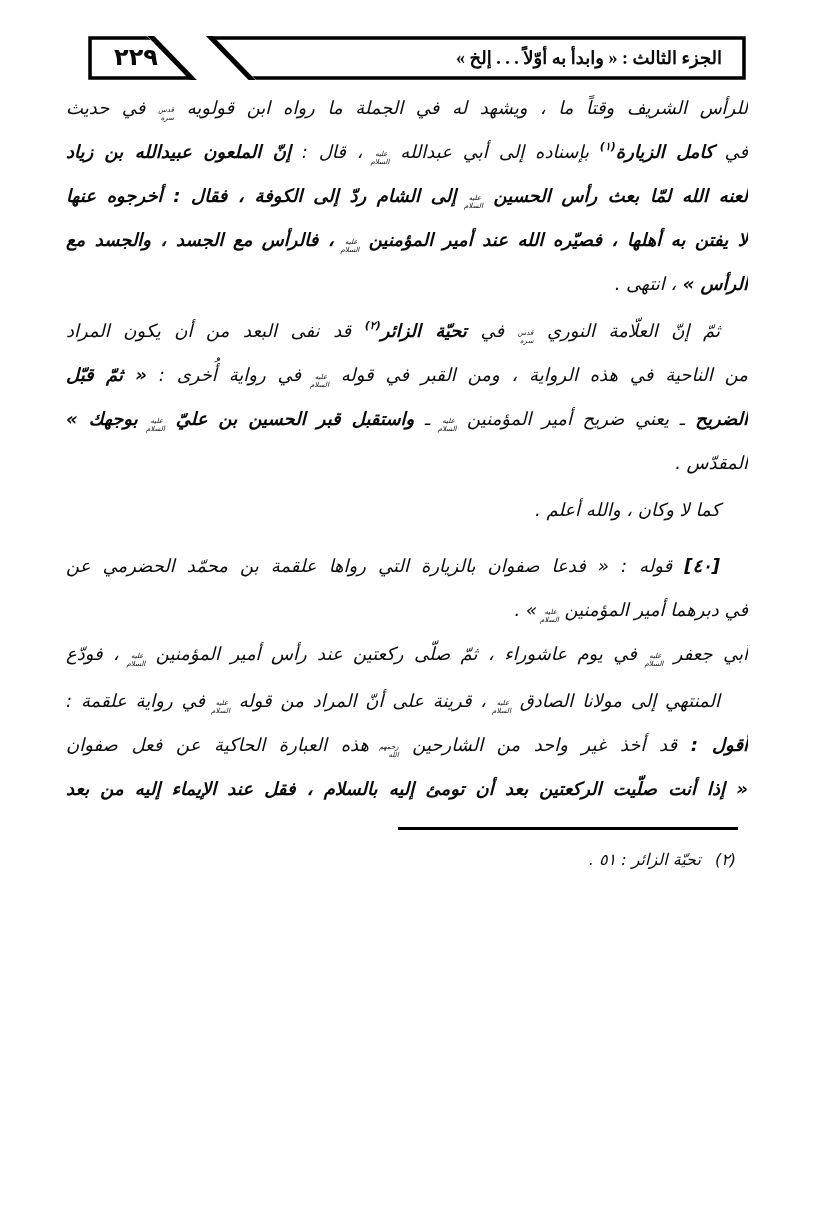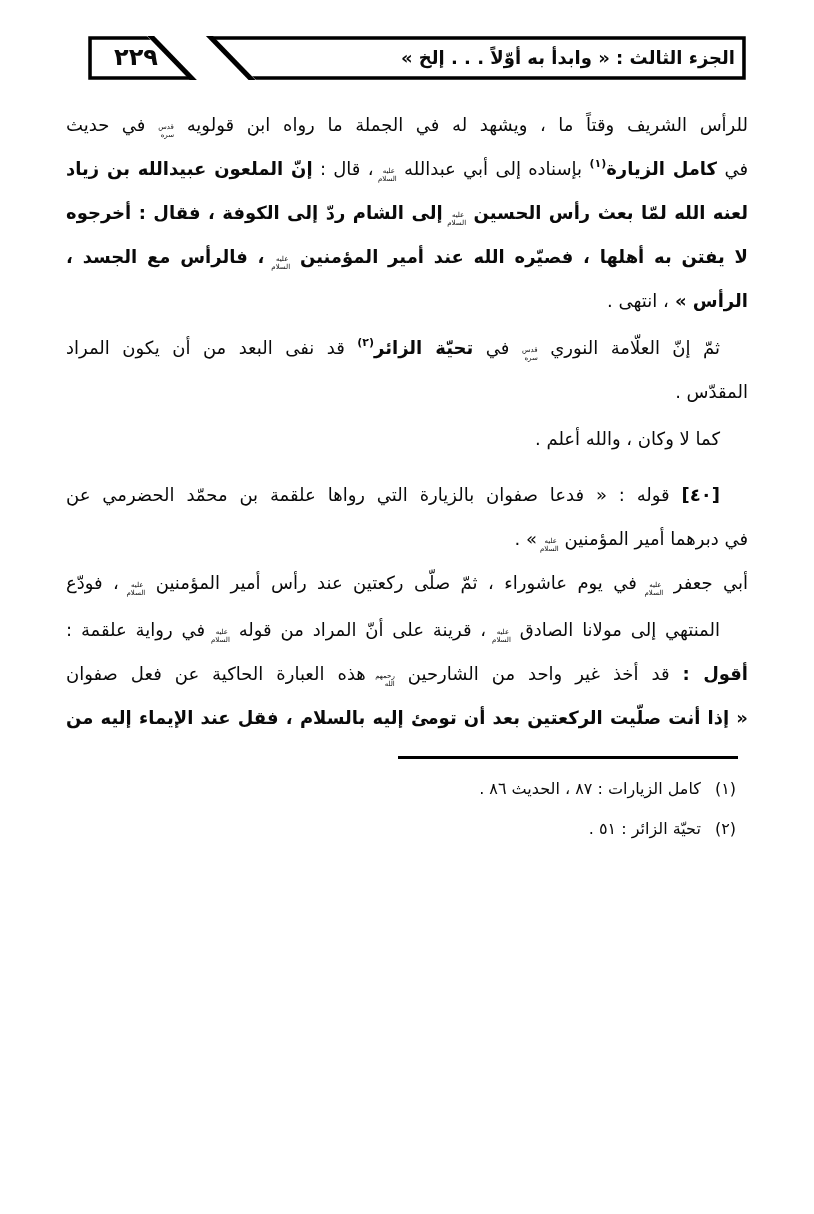--- a/index.html
+++ b/index.html
@@ -11,26 +11,26 @@
   }
 
   
   .header { position: absolute; top: 36px; left: 88px; width: 658px; height: 44px; }
   .header svg { position: absolute; inset: 0; width: 100%; height: 100%; }
   .pagenum {
     position: absolute; left: 26px; top: 50%; transform: translateY(-52%);
     font-weight: bold; font-size: 24px; letter-spacing: 2px;
   }
   .htitle {
-    position: absolute; right: 11px; top: 50%; transform: translateY(-52%);
-    direction: rtl; font-weight: bold; font-size: 18px; white-space: nowrap;
+    position: absolute; right: 24px; top: 50%; transform: translateY(-52%);
+    direction: rtl; font-weight: bold; font-size: 18px; white-space: nowrap; font-family: Liberation Serif, serif;
   }
 
   
-  .content { position: absolute; top: 103px; right: 66px; left: 66px; direction: rtl; }
+  .content { position: absolute; top: 86px; right: 66px; left: 66px; direction: rtl; font-style: italic; }
   .bodytext { font-size: 18px; }
   .para { margin: 0 0 3px 0; }
   .para.space-before { margin-top: 12px; }
   .line {
     line-height: 44px; height: 44px; overflow: hidden;
     text-align: justify; text-align-last: justify;
   }
   .line.last { text-align-last: right; }
   .para.indent .line:first-child { padding-right: 28px; }
   .bold { font-weight: bold; }
@@ -67,20 +67,22 @@
     <div class="bodytext">
         <div class="para">
           <div class="line"><span>للرأس الشريف وقتاً ما ، ويشهد له في الجملة ما رواه ابن قولويه </span><span class="sym">قدس سره</span><span> في حديث</span></div>
           <div class="line"><span>في </span><span class="bold">كامل الزيارة</span><span class="sup">(١)</span><span> بإسناده إلى أبي عبدالله </span><span class="sym">عليه السلام</span><span> ، قال : </span><span class="bold">إنّ الملعون عبيدالله بن زياد</span></div>
           <div class="line"><span class="bold">لعنه الله لمّا بعث رأس الحسين </span><span class="sym">عليه السلام</span><span class="bold"> إلى الشام ردّ إلى الكوفة ، فقال : أخرجوه عنها</span></div>
           <div class="line"><span class="bold">لا يفتن به أهلها ، فصيّره الله عند أمير المؤمنين </span><span class="sym">عليه السلام</span><span class="bold"> ، فالرأس مع الجسد ، والجسد مع</span></div>
           <div class="line last"><span class="bold">الرأس » </span><span>، انتهى .</span></div>
         </div>
         <div class="para indent">
           <div class="line"><span>ثمّ إنّ العلّامة النوري </span><span class="sym">قدس سره</span><span> في </span><span class="bold">تحيّة الزائر</span><span class="sup">(٢)</span><span> قد نفى البعد من أن يكون المراد</span></div>
+          <div class="line"><span>من الناحية في هذه الرواية ، ومن القبر في قوله </span><span class="sym">عليه السلام</span><span> في رواية أُخرى : </span><span class="bold">« ثمّ قبّل</span></div>
+          <div class="line"><span class="bold">الضريح</span><span> ـ يعني ضريح أمير المؤمنين </span><span class="sym">عليه السلام</span><span> ـ </span><span class="bold">واستقبل قبر الحسين بن عليّ </span><span class="sym">عليه السلام</span><span class="bold"> بوجهك »</span></div>
           <div class="line last"><span>المقدّس .</span></div>
         </div>
         <div class="para indent">
           <div class="line last"><span>كما لا وكان ، والله أعلم .</span></div>
         </div>
         <div class="para indent space-before">
           <div class="line"><span class="bold">[٤٠]</span><span>  قوله : « فدعا صفوان بالزيارة التي رواها علقمة بن محمّد الحضرمي عن</span></div>
           <div class="line last"><span>في دبرهما أمير المؤمنين </span><span class="sym">عليه السلام</span><span> » .</span></div>
           <div class="line"><span>أبي جعفر </span><span class="sym">عليه السلام</span><span> في يوم عاشوراء ، ثمّ صلّى ركعتين عند رأس أمير المؤمنين </span><span class="sym">عليه السلام</span><span> ، فودّع</span></div>
         </div>
@@ -88,21 +90,18 @@
           <div class="line"><span>المنتهي إلى مولانا الصادق </span><span class="sym">عليه السلام</span><span> ، قرينة على أنّ المراد من قوله </span><span class="sym">عليه السلام</span><span> في رواية علقمة :</span></div>
           <div class="line"><span class="bold">أقول :</span><span> قد أخذ غير واحد من الشارحين </span><span class="sym">رحمهم الله</span><span> هذه العبارة الحاكية عن فعل صفوان</span></div>
           <div class="line"><span class="bold">« إذا أنت صلّيت الركعتين بعد أن تومئ إليه بالسلام ، فقل عند الإيماء إليه من بعد</span></div>
         </div>
       </div>
 
     <div class="fnsep"></div>
 
     <div class="footnotes">
       <div class="fnrow">
-        <span class="fnnum">(١)</span><span class="fntext">كامل الزيارات : ٨٧ ، الحديث ٨٦ .</span>
-      </div>
-      <div class="fnrow">
         <span class="fnnum">(٢)</span><span class="fntext">تحيّة الزائر : ٥١ .</span>
       </div>
     </div>
   </div>
 
 </div>
 
 </body></html>

